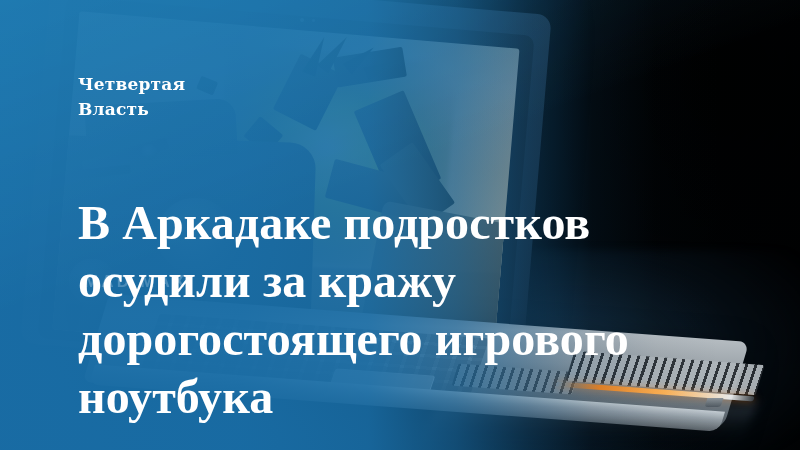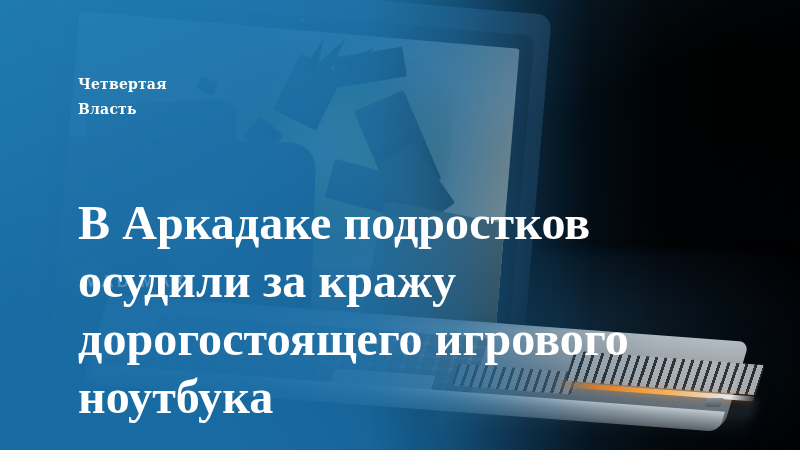--- a/index.html
+++ b/index.html
@@ -342,21 +342,21 @@
     letter-spacing: 3.2px;
     color: rgba(190,220,240,0.30);
   }
 
   
   .logo {
     position: absolute;
     left: 78px; top: 72px;
     font-family: "DejaVu Serif", "Liberation Serif", serif;
     font-weight: 700;
-    font-size: 14px;
+    font-size: 17px;
     line-height: 25px;
     color: #ffffff;
     letter-spacing: 0.2px;
     white-space: pre-line;
   }
   .headline {
     position: absolute;
     left: 78px; top: 162px;
     width: 610px;
     font-family: "Liberation Serif", "DejaVu Serif", serif;

